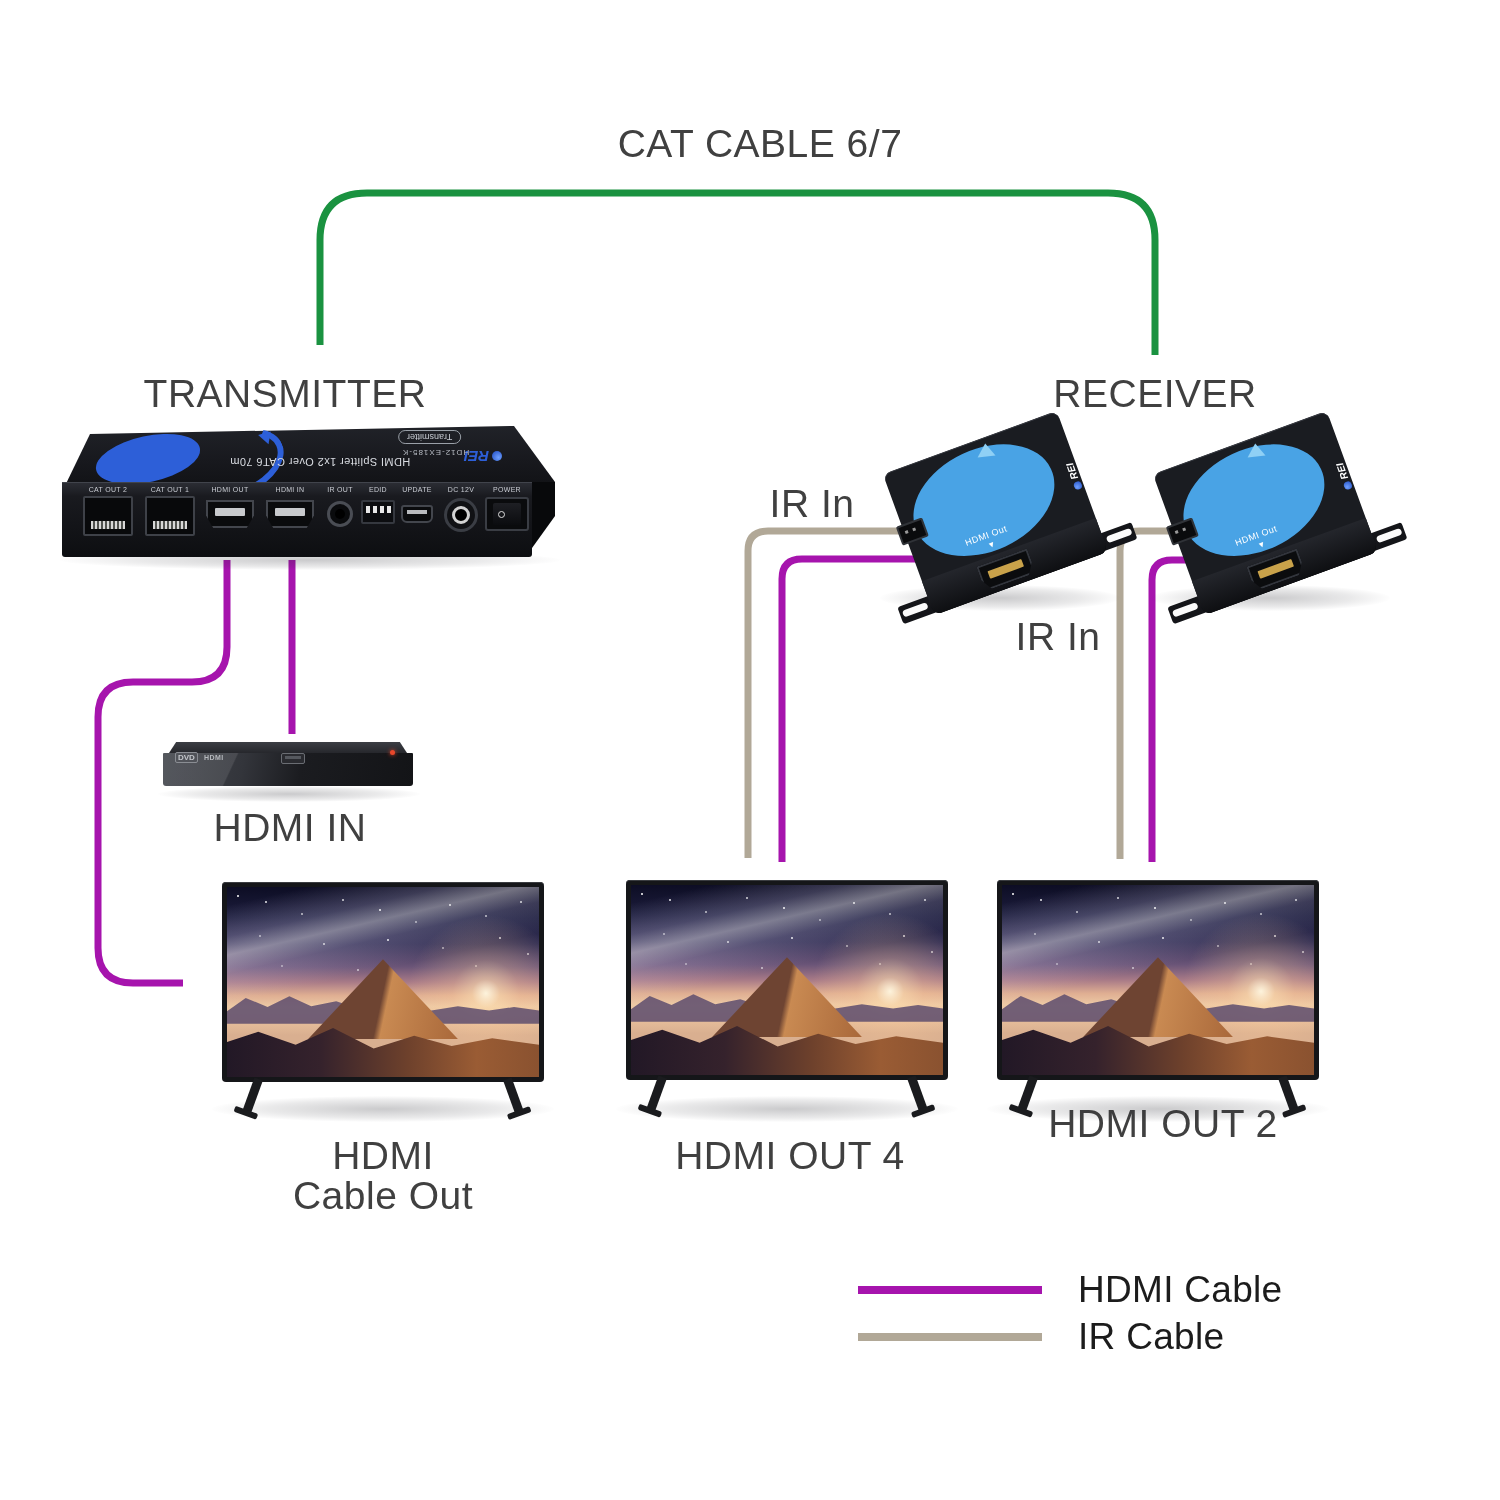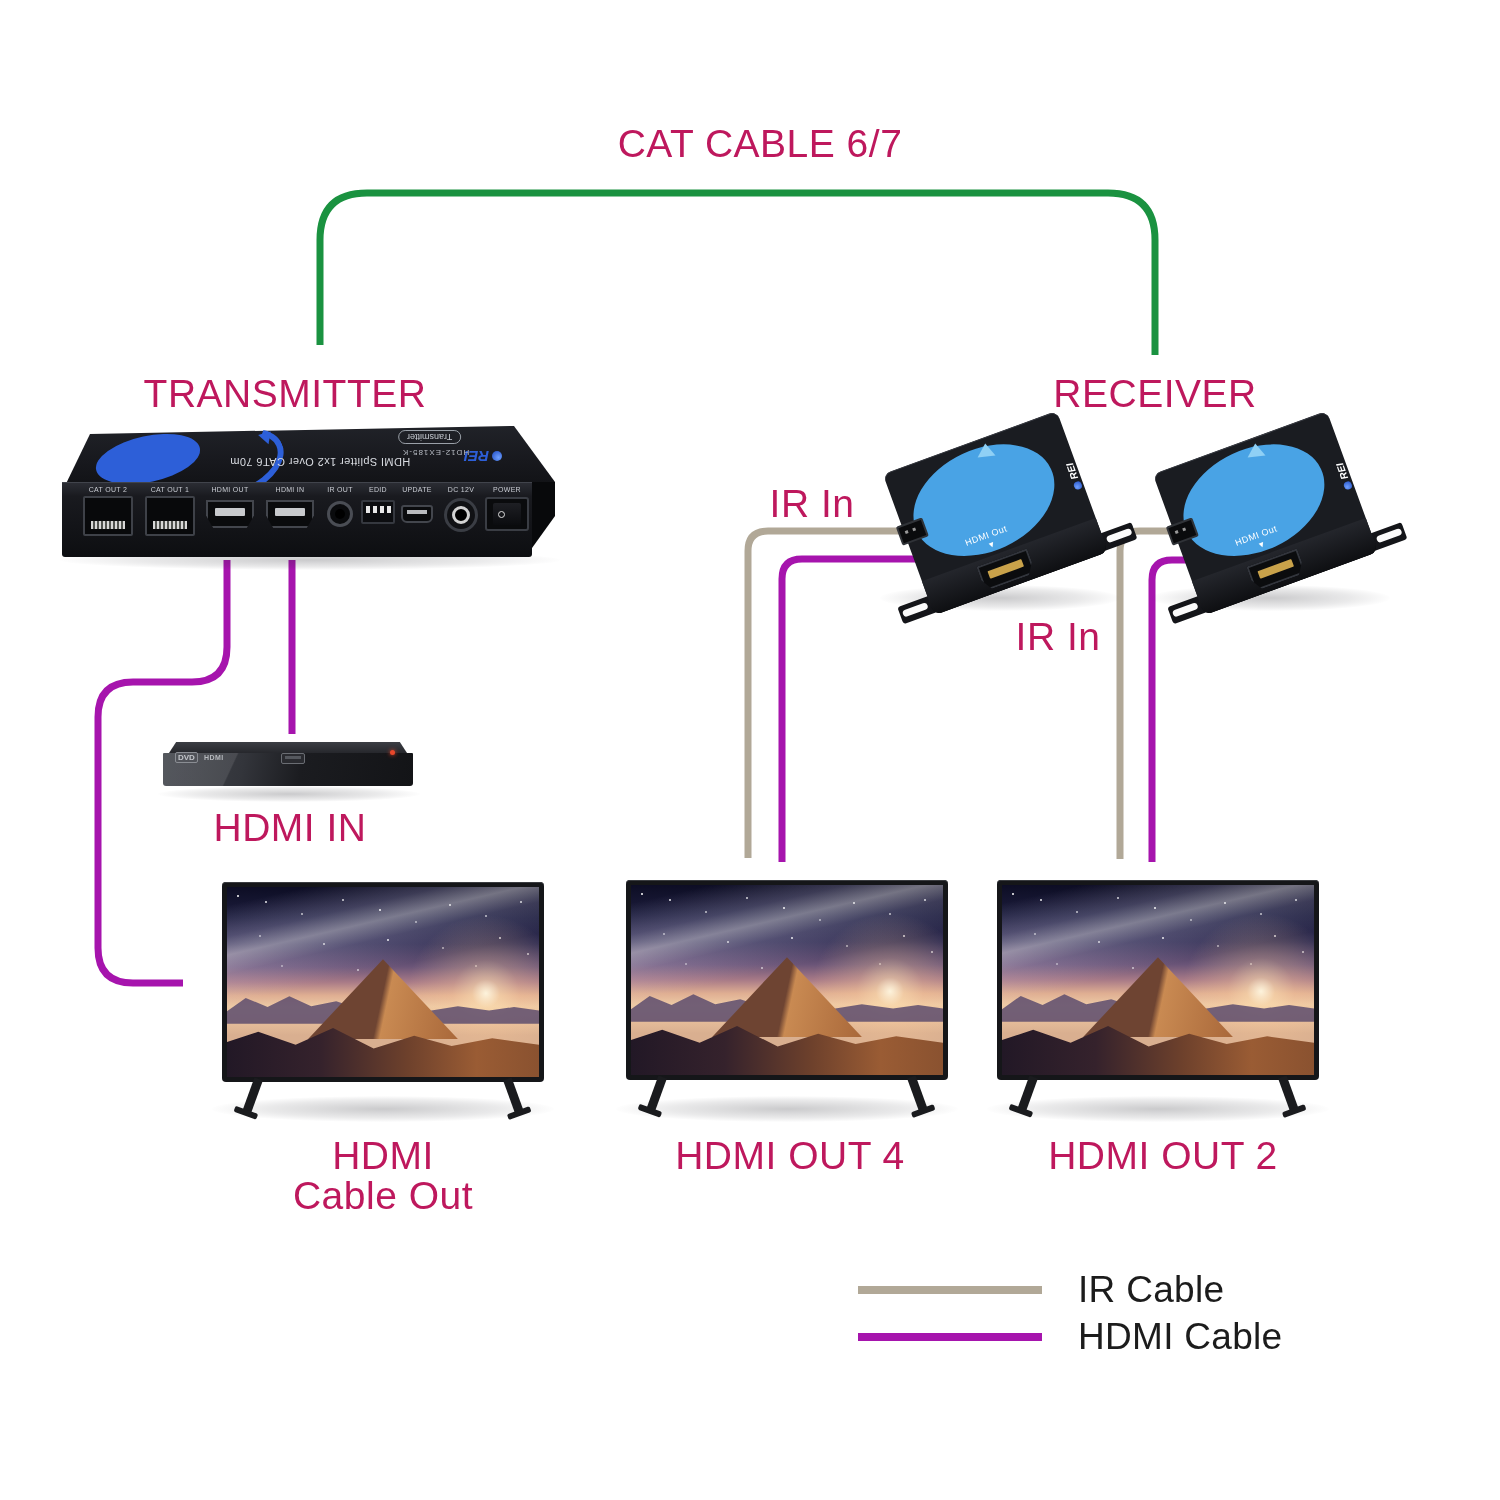--- a/index.html
+++ b/index.html
@@ -1,20 +1,20 @@
 <!DOCTYPE html>
 <html><head>
 <meta charset="utf-8">
 <style>
   html,body{margin:0;padding:0;background:#fff;}
   body{width:1500px;height:1500px;position:relative;overflow:hidden;
        font-family:"Liberation Sans",sans-serif;color:#1c1c1c;}
 
   
-  .diagram-label{position:absolute;text-align:center;font-size:39px;letter-spacing:.5px;color:#be185d;white-space:nowrap;}
+  .diagram-label{position:absolute;text-align:center;font-size:39px;letter-spacing:.5px;color:#404040;white-space:nowrap;}
 
   
   #cables{position:absolute;left:0;top:0;}
   #cables path{fill:none;stroke-width:7;}
 
   
   .transmitter{position:absolute;left:62px;top:420px;width:493px;height:142px;}
   .tx-top{position:absolute;left:0;top:0;width:493px;height:72px;
           clip-path:polygon(28px 14px,452px 6px,493px 62px,470px 72px,0 72px);
           background:linear-gradient(180deg,#22242a 0%,#17181d 60%,#101114 100%);}
@@ -159,21 +159,21 @@
 
 <div class="diagram-label" style="left:560px;top:122px;width:400px;">CAT CABLE 6/7</div>
 <div class="diagram-label" style="left:85px;top:372px;width:400px;">TRANSMITTER</div>
 <div class="diagram-label" style="left:955px;top:372px;width:400px;">RECEIVER</div>
 <div class="diagram-label" style="left:752px;top:482px;width:120px;">IR In</div>
 <div class="diagram-label" style="left:998px;top:615px;width:120px;">IR In</div>
 <div class="diagram-label" style="left:140px;top:806px;width:300px;">HDMI IN</div>
 <div class="diagram-label" style="left:233px;top:1134px;width:300px;">HDMI</div>
 <div class="diagram-label" style="left:233px;top:1174px;width:300px;">Cable Out</div>
 <div class="diagram-label" style="left:640px;top:1134px;width:300px;">HDMI OUT 4</div>
-<div class="diagram-label" style="left:1013px;top:1134px;width:300px;">HDMI OUT 2</div>
+<div class="diagram-label" style="left:1013px;top:1102px;width:300px;">HDMI OUT 2</div>
 
 <div class="shadow" style="left:60px;top:550px;width:500px;height:20px;"></div>
 <div class="transmitter">
   <div class="tx-top"></div>
   <div class="tx-oval"></div>
   <div class="tx-swoosh"></div>
   <div class="tx-arrowhead"></div>
   <div class="tx-toptext">HDMI Splitter 1x2 Over CAT6 70m</div>
   <div class="tx-brand brand-mark">
       <i class="dot"></i>
@@ -325,20 +325,20 @@
         <div class="peak"></div>
         <div class="ridge-front"></div>
     </div>
   </div>
   <div class="tv-leg leg-l"></div>
   <div class="tv-leg leg-r"></div>
 </div>
 
 <div class="legend">
   <div class="legend-row">
+    <div class="legend-swatch" style="background-color: rgb(166, 20, 173);"></div>
+    <span class="legend-label">HDMI Cable</span>
+  </div>
+  <div class="legend-row">
     <div class="legend-swatch" style="background-color: rgb(177, 168, 151);"></div>
     <span class="legend-label">IR Cable</span>
   </div>
-  <div class="legend-row">
-    <div class="legend-swatch" style="background-color: rgb(166, 20, 173);"></div>
-    <span class="legend-label">HDMI Cable</span>
-  </div>
 </div>
 
 </body></html>

